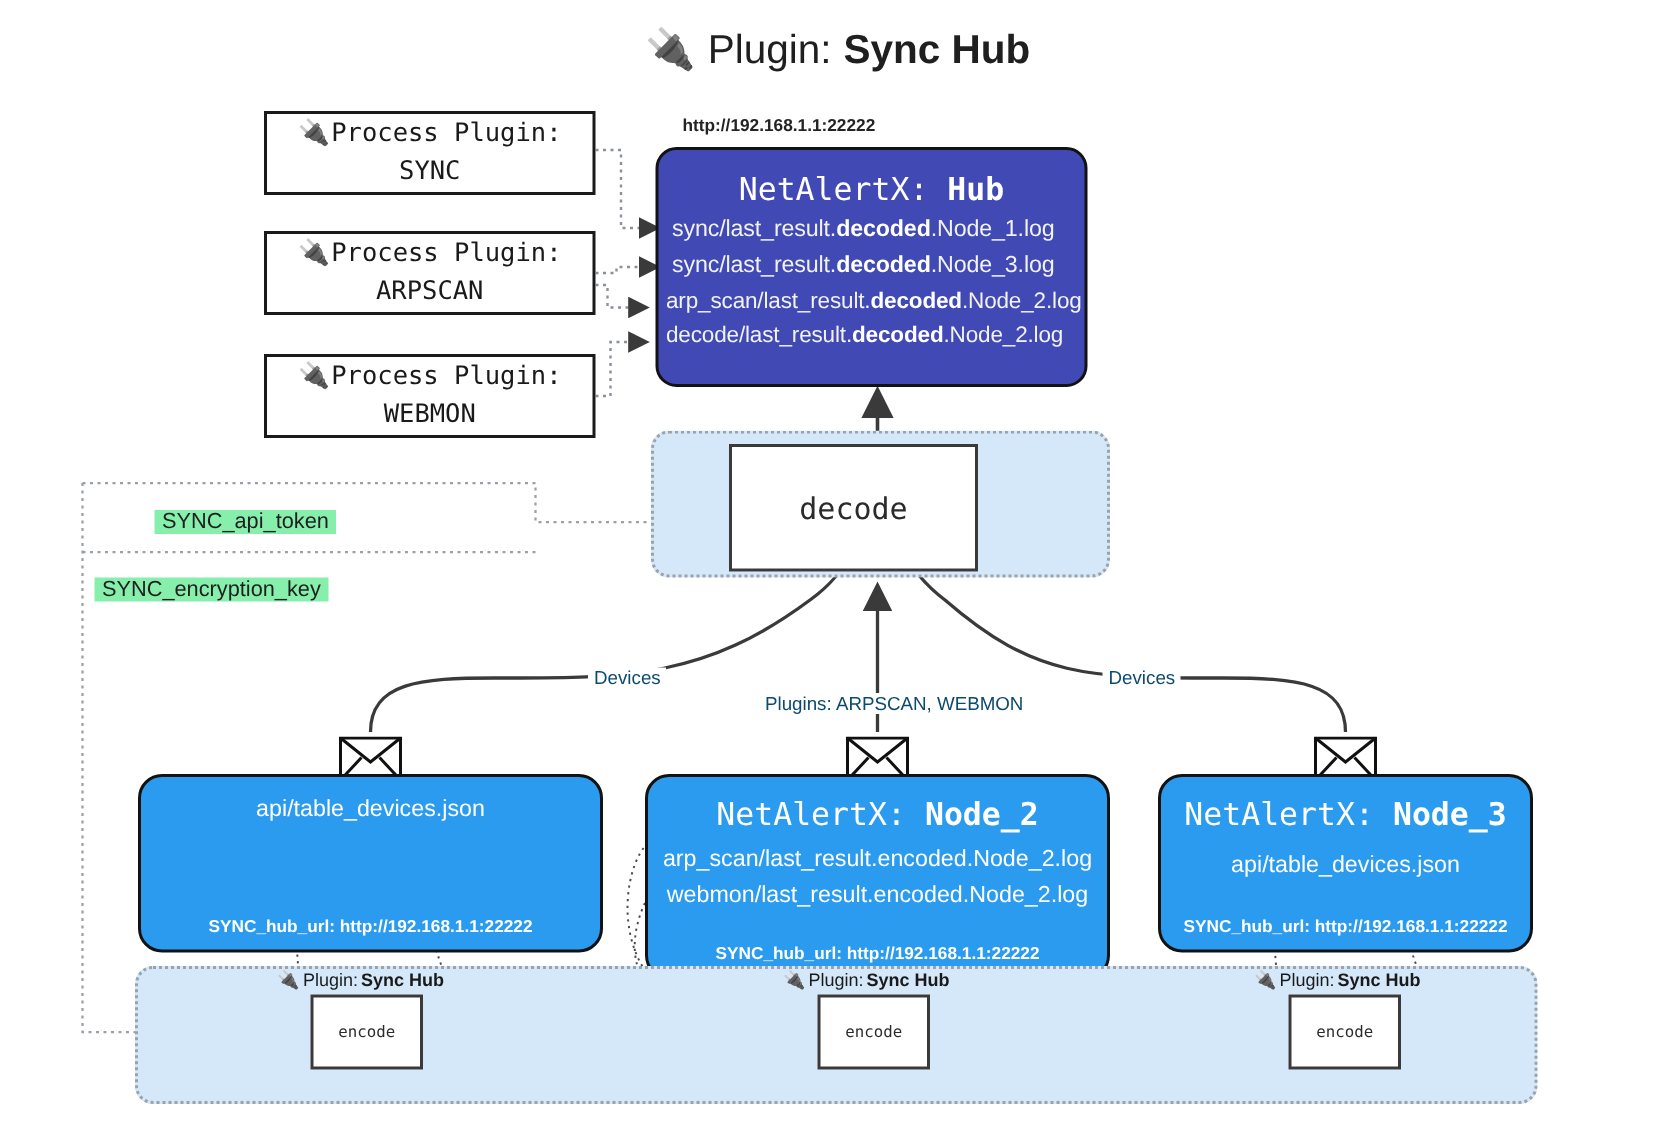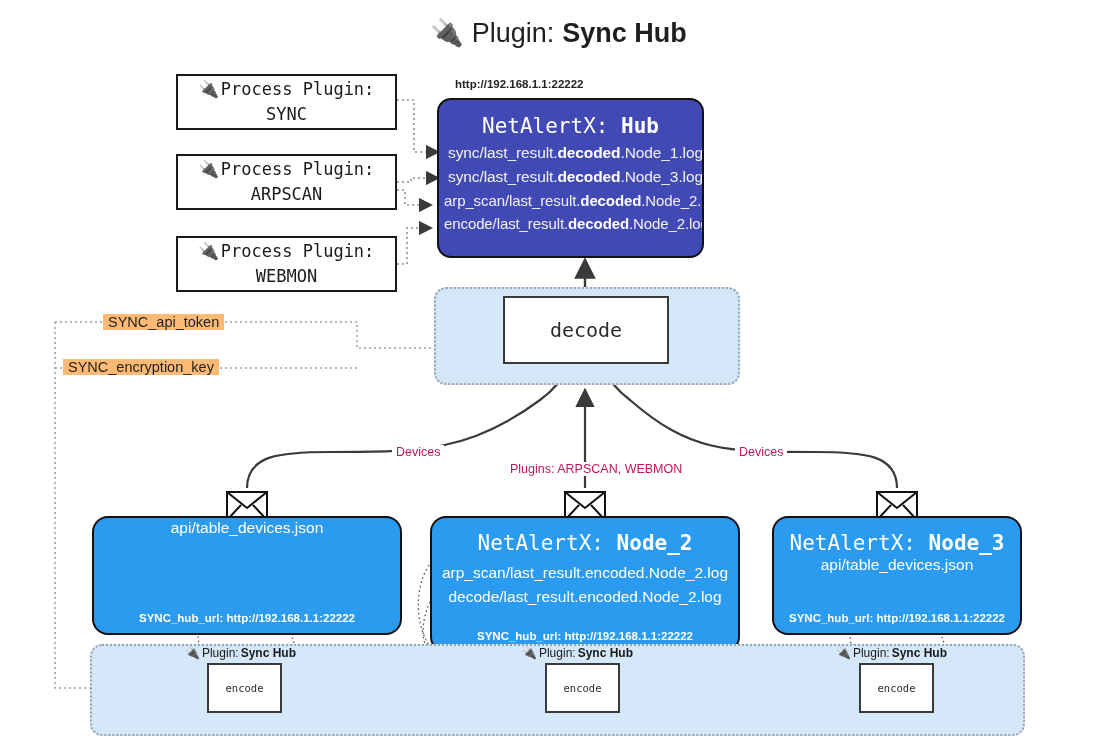--- a/index.html
+++ b/index.html
@@ -46,27 +46,27 @@
             display:flex;align-items:center;justify-content:center;
             font-family:"DejaVu Sans Mono","Liberation Mono",monospace;color:#2b2b2b;}
   .decode-box{font-size:20px;}
   .encode-box{font-size:10.5px;}
 
   
   .node{background:#2b9bf0;border:2px solid #121212;border-radius:16px;color:#ffffff;}
   .node-title{font-family:"DejaVu Sans Mono","Liberation Mono",monospace;
               font-size:21px;text-align:center;margin-top:13px;white-space:nowrap;}
   .node-title b{font-weight:700;}
-  .node-line{font-size:15.5px;color:#ffffff;text-align:center;margin-top:1px;white-space:nowrap;}
+  .node-line{font-size:15.5px;color:#ffffff;text-align:center;margin-top:13px;white-space:nowrap;}
   .node-foot{font-size:11.5px;font-weight:700;color:#ffffff;text-align:center;
              position:absolute;left:0;width:100%;bottom:9px;white-space:nowrap;}
 
   
-  .wlabel{font-size:12.5px;color:#be185d;background:#ffffff;padding:0 4px;white-space:nowrap;}
-  .klabel{font-size:14.5px;color:#1f1f1f;background:#fdba74;padding:0 5px;white-space:nowrap;}
+  .wlabel{font-size:12.5px;color:#0c4a6e;background:#ffffff;padding:0 4px;white-space:nowrap;}
+  .klabel{font-size:14.5px;color:#1f1f1f;background:#86efac;padding:0 5px;white-space:nowrap;margin-top:26px;}
   .plugin-tag{font-size:12px;color:#1a1a1a;white-space:nowrap;display:flex;
               align-items:center;gap:2px;}
   .plugin-tag b{font-weight:700;}
   .plugin-tag .plug{font-size:12px;}
 
   
   .env{width:42px;height:30px;}
 </style>
 </head>
 <body>
@@ -141,41 +141,41 @@
   <div class="abs proc" style="left:176px;top:236px;width:221px;height:56px;">
     <div class="l1">
         <span class="plug">🔌</span>
         <span>Process Plugin:</span>
       </div>
     <div class="l2">WEBMON</div>
   </div>
 
   <div class="abs url-lbl" style="left:455px;top:78px;width:260px;">http://192.168.1.1:22222</div>
 
-  <div class="abs hub" style="left:437px;top:98px;width:267px;height:160px;">
+  <div class="abs hub" style="left:437px;top:98px;width:288px;height:160px;">
     <div class="hub-title">
       <span>NetAlertX:</span>
       <b>Hub</b>
     </div>
     <div class="hub-line">
       <span>sync/last_result.</span><b>decoded</b><span>.Node_1.log</span>
     </div>
     <div class="hub-line">
       <span>sync/last_result.</span><b>decoded</b><span>.Node_3.log</span>
     </div>
     <div class="hub-line wide">
       <span>arp_scan/last_result.</span><b>decoded</b><span>.Node_2.log</span>
     </div>
     <div class="hub-line wide">
-      <span>encode/last_result.</span><b>decoded</b><span>.Node_2.log</span>
+      <span>decode/last_result.</span><b>decoded</b><span>.Node_2.log</span>
     </div>
   </div>
 
   <div class="abs lightbox" style="left:434px;top:287px;width:306px;height:98px;"></div>
-  <div class="abs whitebox decode-box" style="left:503px;top:296px;width:166px;height:68px;">decode</div>
+  <div class="abs whitebox decode-box" style="left:486px;top:296px;width:166px;height:85px;">decode</div>
 
   <div class="abs klabel" style="left:103px;top:314px;">SYNC_api_token</div>
   <div class="abs klabel" style="left:63px;top:359px;">SYNC_encryption_key</div>
 
   <div class="abs wlabel" style="left:392px;top:445px;">Devices</div>
   <div class="abs wlabel" style="left:506px;top:462px;">Plugins: ARPSCAN, WEBMON</div>
   <div class="abs wlabel" style="left:735px;top:445px;">Devices</div>
 
   <div class="abs" style="left:226px;top:491px;">
     <svg class="env" viewBox="0 0 42 30">
@@ -203,21 +203,21 @@
     <div class="node-line">api/table_devices.json</div>
     <div class="node-foot">SYNC_hub_url: http://192.168.1.1:22222</div>
   </div>
 
   <div class="abs node" style="left:430px;top:516px;width:310px;height:137px;">
     <div class="node-title">
       <span>NetAlertX:</span>
       <b>Node_2</b>
     </div>
     <div class="node-line" style="margin-top:9px;">arp_scan/last_result.encoded.Node_2.log</div>
-    <div class="node-line" style="margin-top:6px;">decode/last_result.encoded.Node_2.log</div>
+    <div class="node-line" style="margin-top:6px;">webmon/last_result.encoded.Node_2.log</div>
     <div class="node-foot">SYNC_hub_url: http://192.168.1.1:22222</div>
   </div>
 
   <div class="abs node" style="left:772px;top:516px;width:250px;height:119px;">
     <div class="node-title">
       <span>NetAlertX:</span>
       <b>Node_3</b>
     </div>
     <div class="node-line">api/table_devices.json</div>
     <div class="node-foot">SYNC_hub_url: http://192.168.1.1:22222</div>

